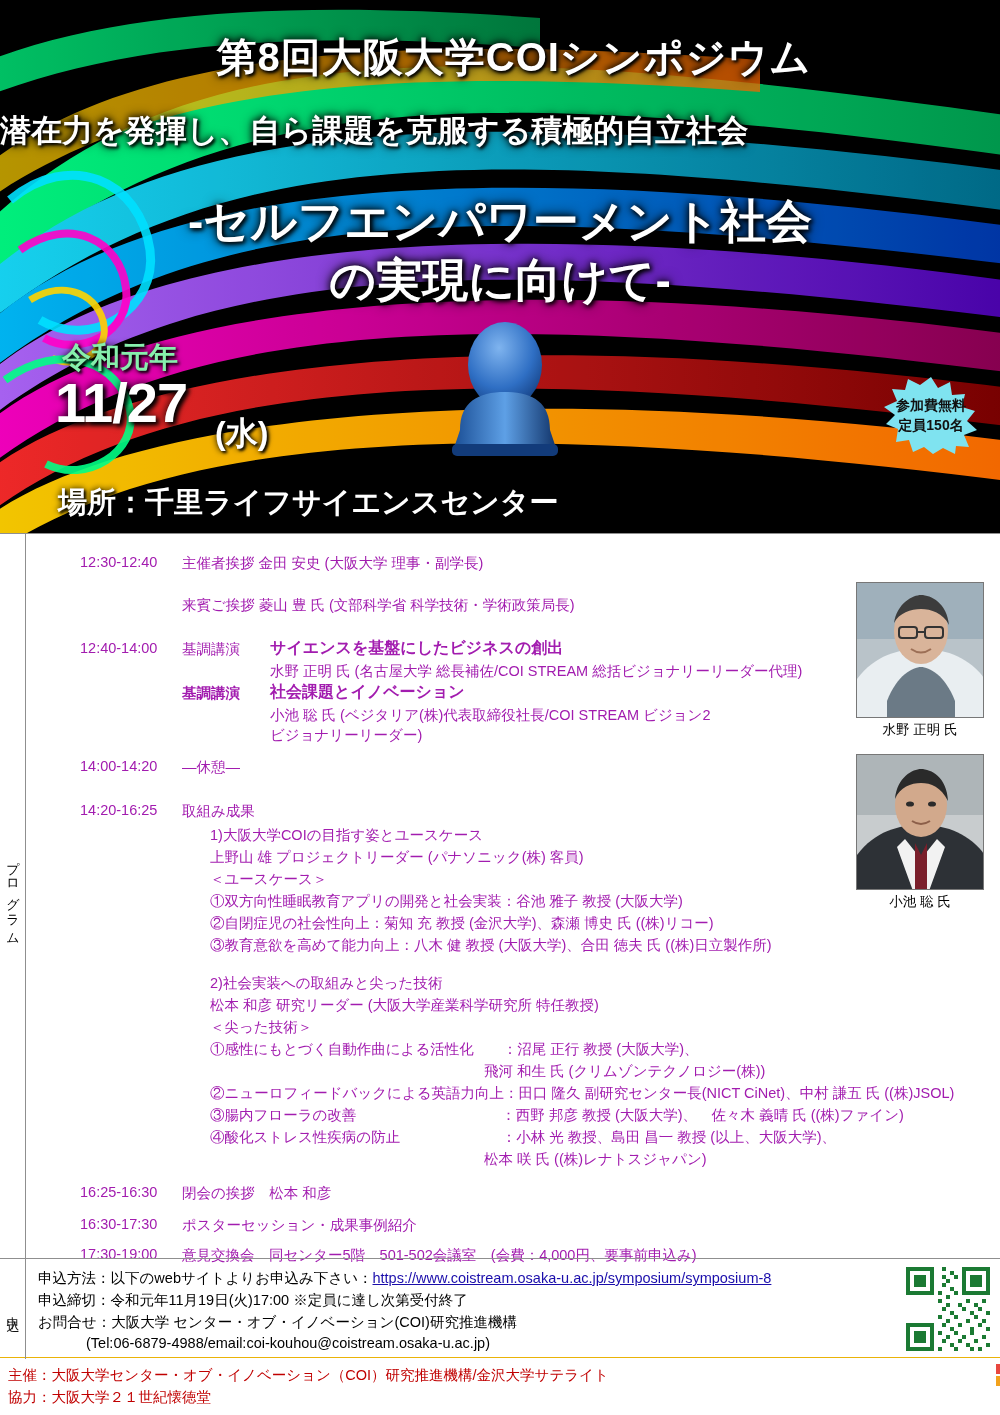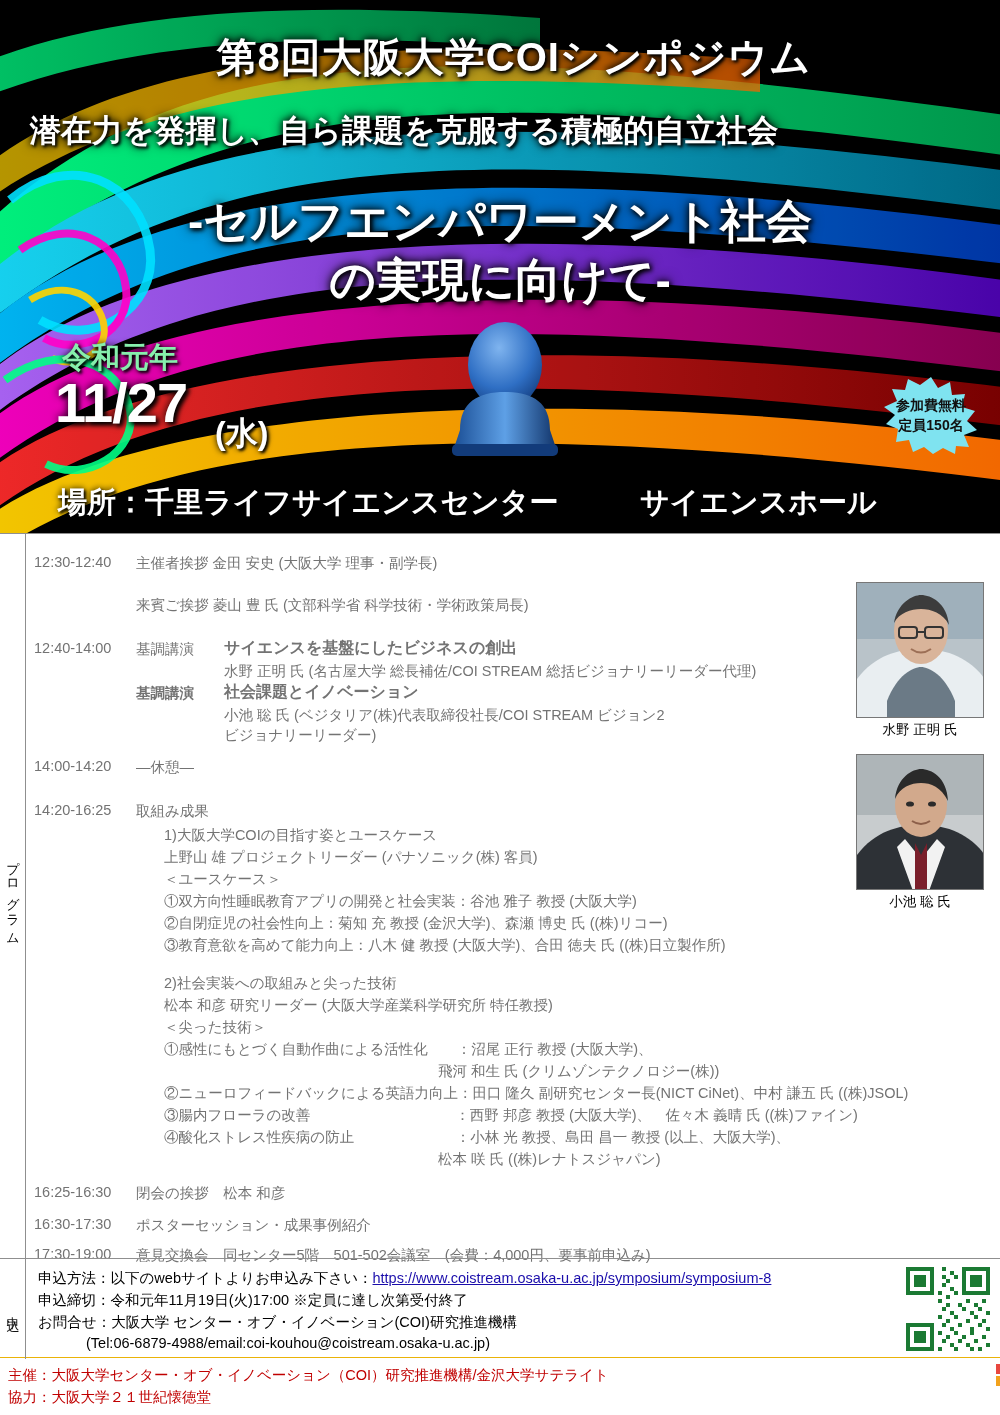--- a/index.html
+++ b/index.html
@@ -21,21 +21,21 @@
 
   .hero-text { position:absolute; left:0; top:0; width:1000px; height:533px; }
 
   .title-main {
     position:absolute; left:0; top:30px; width:1000px; text-align:center;
     font-size:40px; font-weight:bold; color:#fff; letter-spacing:1px;
     text-shadow:0 0 6px #000, 0 0 12px #000, 2px 2px 3px #000;
     padding-left:28px;
   }
   .title-sub1 {
-    position:absolute; left:0; top:110px; width:808px; text-align:center;
+    position:absolute; left:0; top:110px; width:808px; 
     font-size:31px; font-weight:bold; color:#fff;
     text-shadow:0 0 6px #000, 0 0 12px #000, 2px 2px 3px #000;
   }
   .title-sub2 {
     position:absolute; left:0; top:192px; width:1000px; text-align:center;
     font-size:46px; font-weight:bold; color:#fff; line-height:1.28;
     text-shadow:0 0 7px #000, 0 0 14px #000, 2px 2px 4px #000;
   }
   .era {
     position:absolute; left:62px; top:338px;
@@ -83,21 +83,21 @@
   }
   .side-label {
     position:absolute; left:0; top:0; width:26px; height:725px;
     border-right:1px solid #8f8f8f;
     display:flex; align-items:center; justify-content:center;
   }
   .side-label span {
     writing-mode:vertical-rl; font-size:13px; letter-spacing:3px; color:#000;
   }
   .prog-body { position:absolute; left:26px; top:0; width:974px; height:725px; }
-  .t { position:absolute; font-size:14.5px; color:#737373; }
+  .t { position:absolute; font-size:14.5px; color:#a21caf;margin-left:46px; }
   .bold { font-weight:bold; }
   .b16 { font-size:16px; font-weight:bold; }
 
   .photo-box { position:absolute; width:128px;margin-top:30px; }
   .photo {
     width:128px; height:136px; border:1px solid #777; overflow:hidden; position:relative;
   }
   .photo-cap {
     text-align:center; font-size:13.5px; margin-top:3px; color:#000;
   }
@@ -201,21 +201,20 @@
     <div class="title-main">第8回大阪大学COIシンポジウム</div>
     <div class="title-sub1">潜在力を発揮し、自ら課題を克服する積極的自立社会</div>
     <div class="title-sub2">
       <div>-セルフエンパワーメント社会</div>
       <div>の実現に向けて-</div>
     </div>
     <div class="era">令和元年</div>
     <div class="date-big">11/27</div>
     <div class="date-day">(水)</div>
     <div class="place">場所：千里ライフサイエンスセンター</div>
-    <div class="place-hall">サイエンスホール</div>
 
     <div class="badge">
       <svg width="106" height="80" viewBox="0 0 106 80">
         <polygon fill="#7fe3f0" points="53,2 60,13 72,7 74,20 87,19 84,32 97,36 89,46 99,55 86,60 91,72 78,71 77,79 65,73 55,79 46,72 35,77 31,65 18,67 20,54 8,49 17,40 6,32 19,26 14,14 27,15 30,4 42,10"></polygon>
       </svg>
       <div class="badge-text">
         <div>参加費無料</div>
         <div>定員150名</div>
       </div>
     </div>

